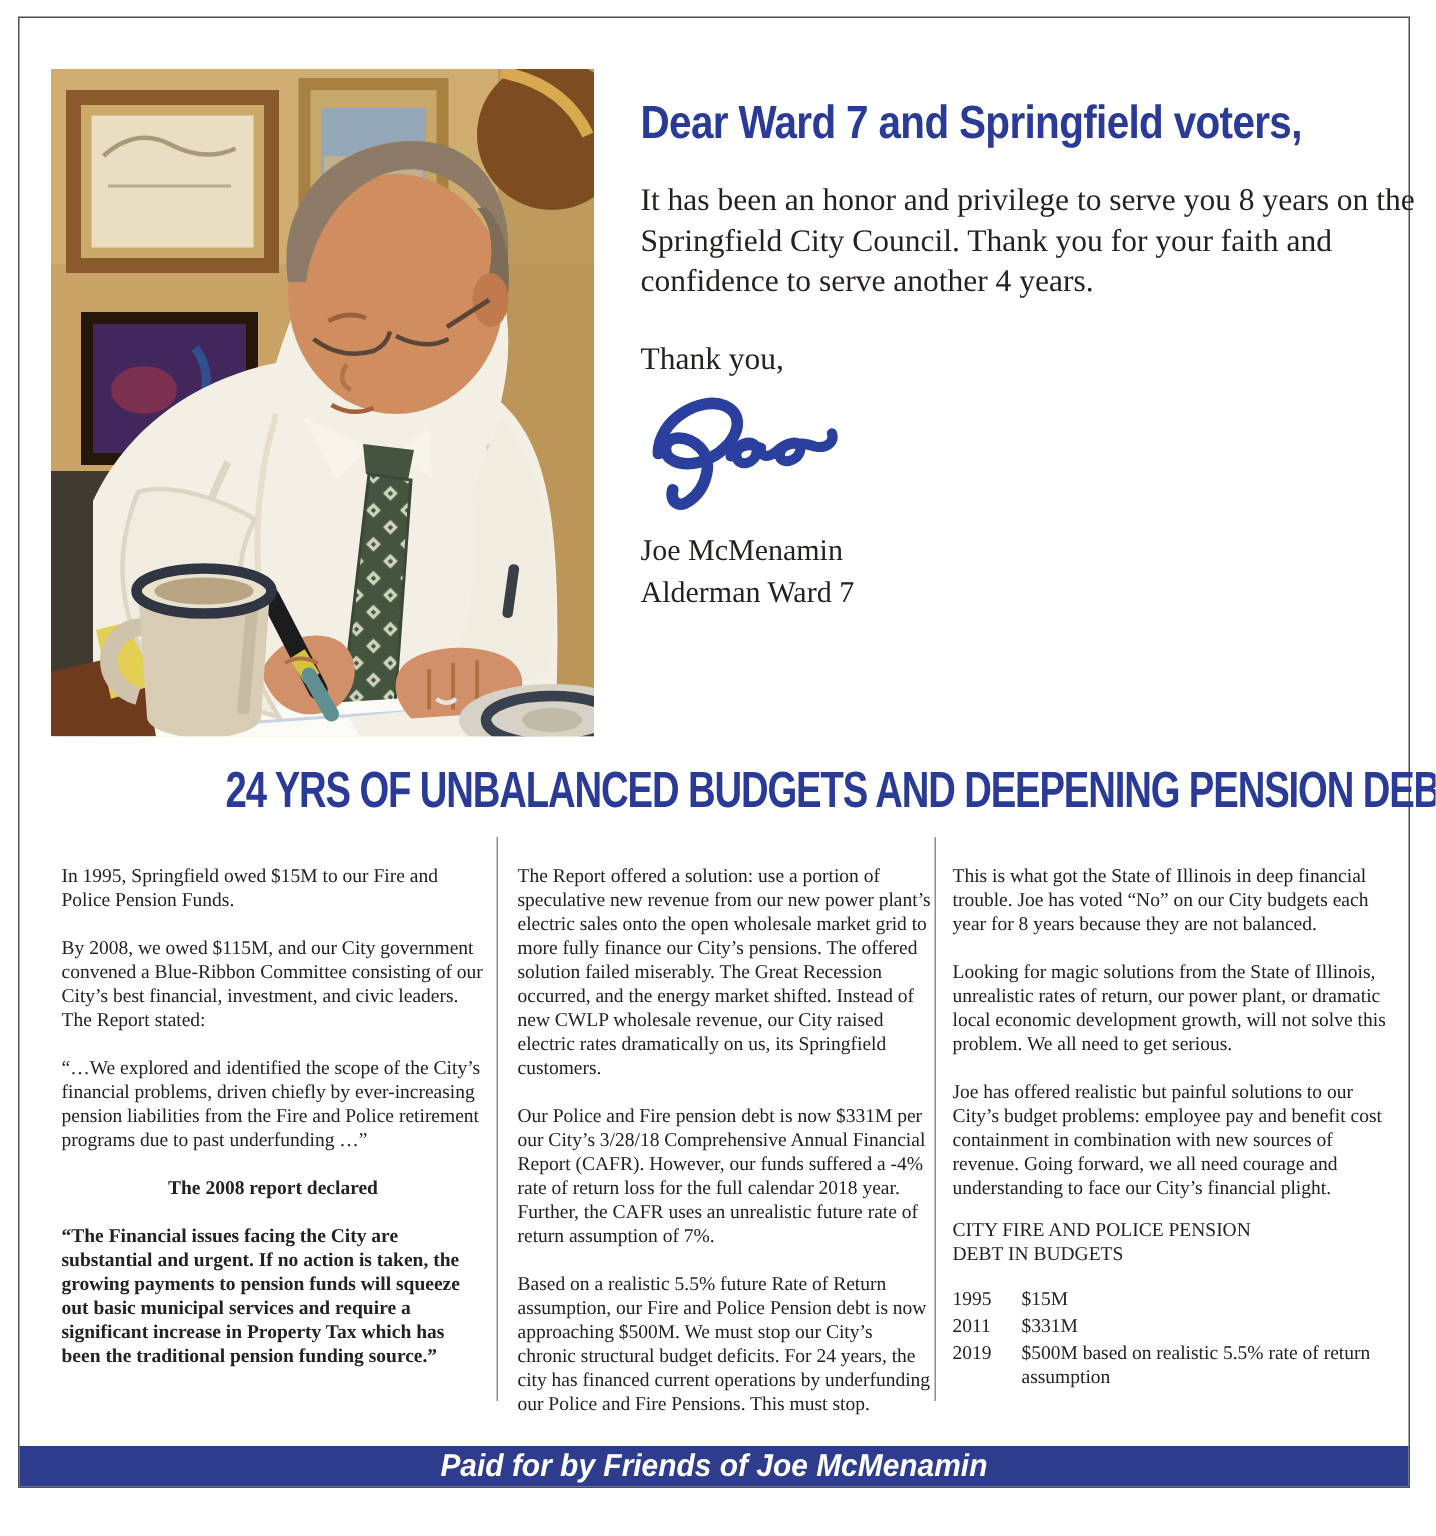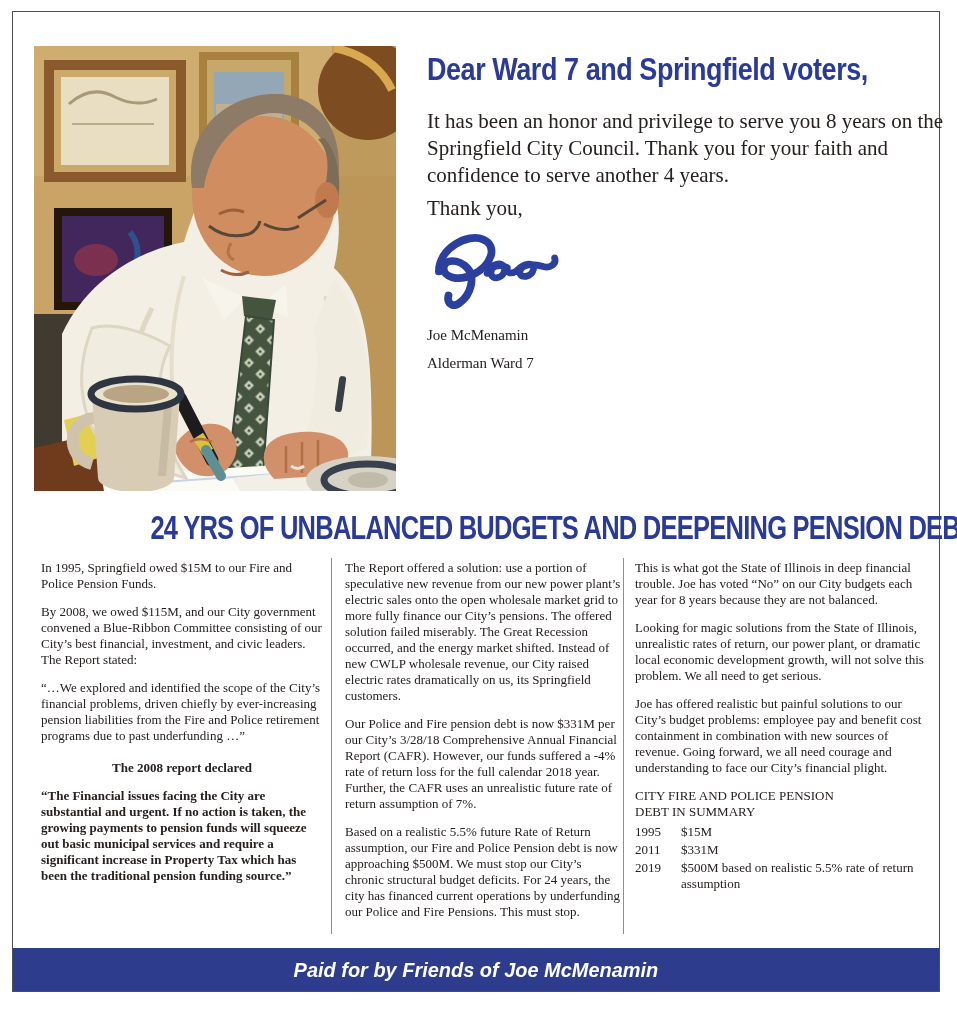--- a/index.html
+++ b/index.html
@@ -5,52 +5,52 @@
   html,body{margin:0;padding:0;background:#ffffff;}
   body{width:957px;height:1024px;position:relative;font-family:"Liberation Serif",serif;color:#26211f;overflow:hidden;}
 
   .ad-frame{position:absolute;left:12px;top:11px;width:926px;height:979px;border:1px solid #4f4f4f;background:#fff;}
 
   
   .photo{position:absolute;left:21px;top:34px;width:362px;height:445px;overflow:hidden;}
   .photo svg{display:block;}
 
   
-  .intro{position:absolute;left:414px;top:40px;width:518px;}
+  .intro{position:absolute;left:414px;top:52px;width:518px;}
   .intro-heading{color:#2a3a97;font-family:"Liberation Sans",sans-serif;font-weight:bold;font-size:31px;white-space:nowrap;}
   .intro-heading .cond{display:inline-block;transform:scaleX(.87);transform-origin:left center;letter-spacing:-.5px;}
   .intro p{font-size:21px;line-height:27px;margin:20px 0 0 0;}
-  .closing{font-size:21px;margin-top:7px;}
+  .closing{font-size:21px;margin-top:26px;}
   .signature{margin:6px 0 0 4px;}
-  .signer{font-size:15px;line-height:28px;margin-top:8px;}
+  .signer{font-size:20px;line-height:28px;margin-top:8px;}
 
   
   .headline{position:absolute;left:0;top:496px;width:100%;text-align:center;color:#2a3a97;font-family:"Liberation Sans",sans-serif;font-weight:bold;font-size:34px;white-space:nowrap;}
   .headline .cond{display:inline-block;transform:scaleX(.75);transform-origin:center center;letter-spacing:-1px;}
 
   
   .columns{position:absolute;left:0;top:546px;width:100%;height:388px;font-size:13px;line-height:16px;}
   .col{position:absolute;top:2px;}
-  .col p{margin:0 0 12px 0;}
+  .col p{margin:16px 0 12px 0;}
   .col-1{left:28px;width:282px;}
   .col-2{left:332px;width:276px;}
   .col-3{left:622px;width:298px;}
   .vdivider{position:absolute;top:0;width:1px;height:376px;background:#8e8e8e;}
   .vd-1{left:318px;}
   .vd-2{left:610px;}
   .subhead{font-weight:bold;text-align:center;margin:16px 0 12px 0;}
   .quote{font-weight:bold;}
   .summary-title{text-align:left;margin:8px 0 2px 0;}
-  .summary-rows{margin-top:4px;}
+  .summary-rows{margin-top:14px;}
   .summary-row{display:flex;margin-bottom:2px;}
   .summary-row .yr{width:46px;flex:none;}
   .summary-row .val{flex:1;}
 
   
-  .footer-bar{position:absolute;left:0;bottom:0;width:100%;height:43px;background:#2d3c8c;display:flex;align-items:center;justify-content:center;}
+  .footer-bar{position:absolute;left:0;bottom:0;width:100%;height:27px;background:#2d3c8c;display:flex;align-items:center;justify-content:center;}
   .footer-bar span{color:#ffffff;font-family:"Liberation Sans",sans-serif;font-weight:bold;font-style:italic;font-size:21px;display:inline-block;transform:scaleX(.95);}
 </style>
 </head>
 <body>
 
 <div class="ad-frame">
 
   <div class="photo">
     <svg width="362" height="445" viewBox="0 0 362 445" xmlns="http://www.w3.org/2000/svg">
       <defs>
@@ -205,21 +205,21 @@
       <p>Our Police and Fire pension debt is now $331M per our City’s 3/28/18 Comprehensive Annual Financial Report (CAFR). However, our funds suffered a -4% rate of return loss for the full calendar 2018 year. Further, the CAFR uses an unrealistic future rate of return assumption of 7%.</p>
       <p>Based on a realistic 5.5% future Rate of Return assumption, our Fire and Police Pension debt is now approaching $500M. We must stop our City’s chronic structural budget deficits. For 24 years, the city has financed current operations by underfunding our Police and Fire Pensions. This must stop.</p>
     </div>
 
     <div class="col col-3">
       <p>This is what got the State of Illinois in deep financial trouble. Joe has voted “No” on our City budgets each year for 8 years because they are not balanced.</p>
       <p>Looking for magic solutions from the State of Illinois, unrealistic rates of return, our power plant, or dramatic local economic development growth, will not solve this problem. We all need to get serious.</p>
       <p>Joe has offered realistic but painful solutions to our City’s budget problems: employee pay and benefit cost containment in combination with new sources of revenue. Going forward, we all need courage and understanding to face our City’s financial plight.</p>
       <div class="summary-title">
         <div>CITY FIRE AND POLICE PENSION</div>
-        <div>DEBT IN SUMMARY</div>
+        <div>DEBT IN BUDGETS</div>
       </div>
       <div class="summary-rows">
         <div class="summary-row">
           <span class="yr">1995</span>
           <span class="val">$15M</span>
         </div>
         <div class="summary-row">
           <span class="yr">2011</span>
           <span class="val">$331M</span>
         </div>

